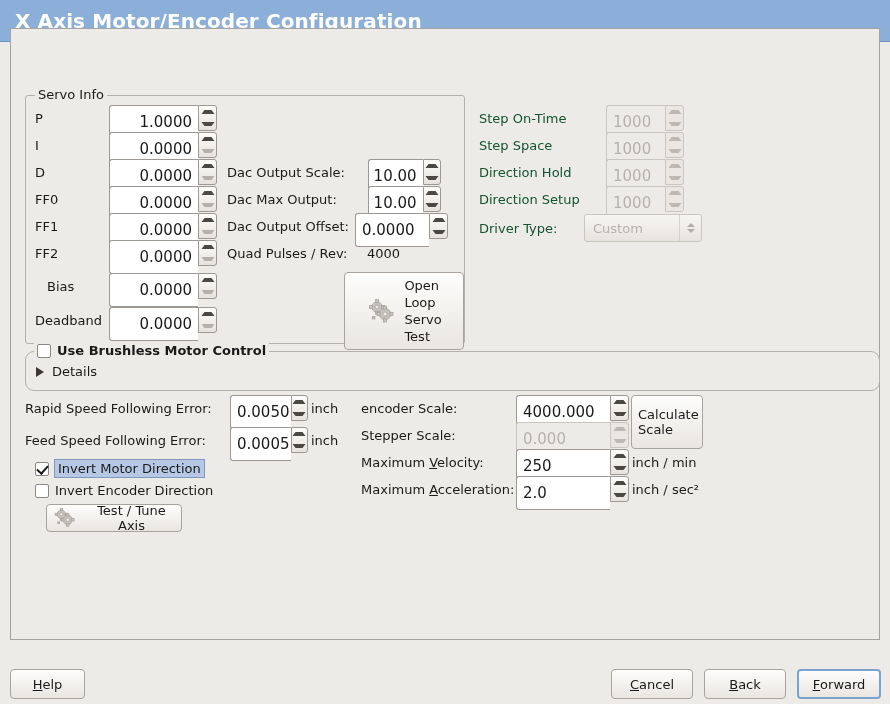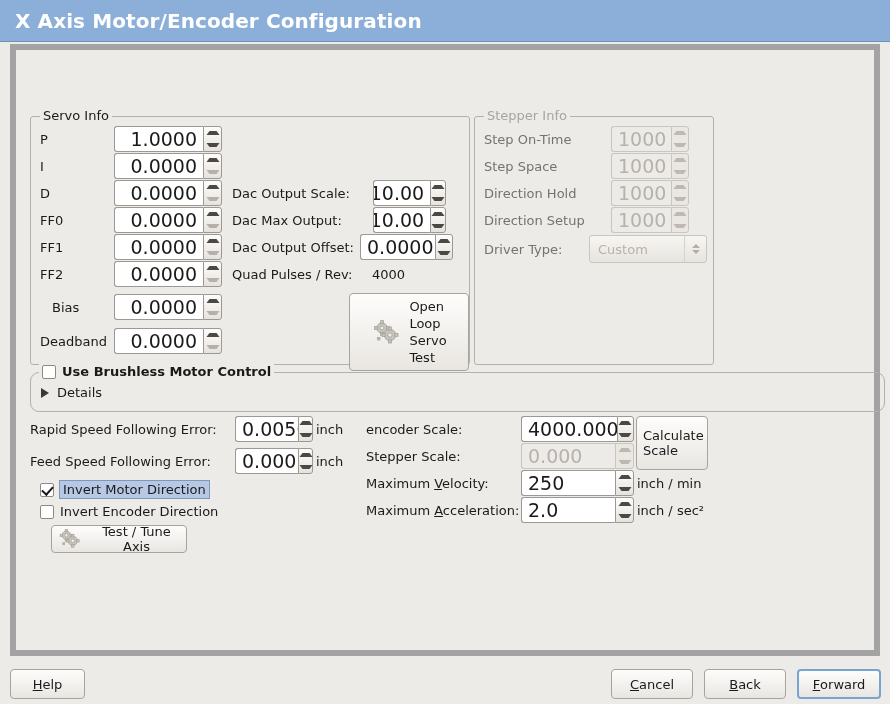--- a/index.html
+++ b/index.html
@@ -21,56 +21,56 @@
     border-bottom: 1px solid #6f93c0;
     display: flex; align-items: center;
   }
   .titlebar .title {
     font-size: 20px; font-weight: bold; color: #ffffff;
     padding-left: 15px; letter-spacing: 0.1px;
   }
 
   
   .content-panel {
-    position: absolute; left: 10px; top: 44px;
+    position: absolute; left: 10px; top: 28px;
     width: 870px; height: 612px;
     background: #edebe7;
-    border: 6px solid #a3a3a3;
+    border: 1px solid #a3a3a3;
   }
 
   
   .frame { position: absolute; border: 1px solid #b4b0aa; border-radius: 3px; }
   .frame > .frame-title {
     position: absolute; top: -9px; left: 9px;
     background: #edebe7; padding: 0 3px; font-size: 13px; white-space: nowrap;
   }
   .frame.disabled > .frame-title { color: #a9a49e; }
 
   .servo-frame   { left: 14px;  top: 66px; width: 440px; height: 249px; }
   .stepper-frame { left: 458px; top: 66px; width: 240px; height: 249px; }
 
   
   .lbl { position: absolute; white-space: nowrap; font-size: 13px; line-height: 16px; }
-  .lbl.dim { color: #737373; }
+  .lbl.dim { color: #14532d; }
   .mn { text-decoration: underline; }
 
   
   .spin {
     position: absolute; display: flex; height: 26px;
     background: transparent;
   }
   .spin .entry {
     flex: 1 1 auto; height: 26px;
     background: #ffffff;
     border: 1px solid #9d9893;
     border-right: none;
     border-radius: 3px 0 0 3px;
     display: flex; align-items: center;
-    padding: 8px 6px;
-    font-size: 19px; color: #1a1a1a;
+    padding: 16px 6px;
+    font-size: 15px; color: #1a1a1a;
     overflow: hidden;
   }
   .spin .entry.right { justify-content: flex-end; }
   .spin .entry.left  { justify-content: flex-start; }
   .spin .btns {
     width: 19px; height: 26px;
     border: 1px solid #9d9893;
     border-radius: 0 3px 3px 0;
     background: linear-gradient(#fdfdfc, #e6e3de);
     display: flex; flex-direction: column;
@@ -312,23 +312,20 @@
         </svg>
       </span>
       <span style="display:flex; flex-direction:column; align-items:flex-start; margin-left:8px; line-height:17px;">
         <span>Open</span>
         <span>Loop</span>
         <span>Servo</span>
         <span>Test</span>
       </span>
     </div>
 
-    <div class="frame stepper-frame disabled">
-      <span class="frame-title">Stepper Info</span>
-    </div>
 
     <div class="lbl dim" style="left:468px; top:82px;">Step On-Time</div>
     <div class="lbl dim" style="left:468px; top:109px;">Step Space</div>
     <div class="lbl dim" style="left:468px; top:136px;">Direction Hold</div>
     <div class="lbl dim" style="left:468px; top:163px;">Direction Setup</div>
     <div class="lbl dim" style="left:468px; top:192px;">Driver Type:</div>
 
     <div class="spin disabled" style="left:595px; top:76px;  width:78px;">
       <div class="entry left">1000</div>
       <div class="btns">

